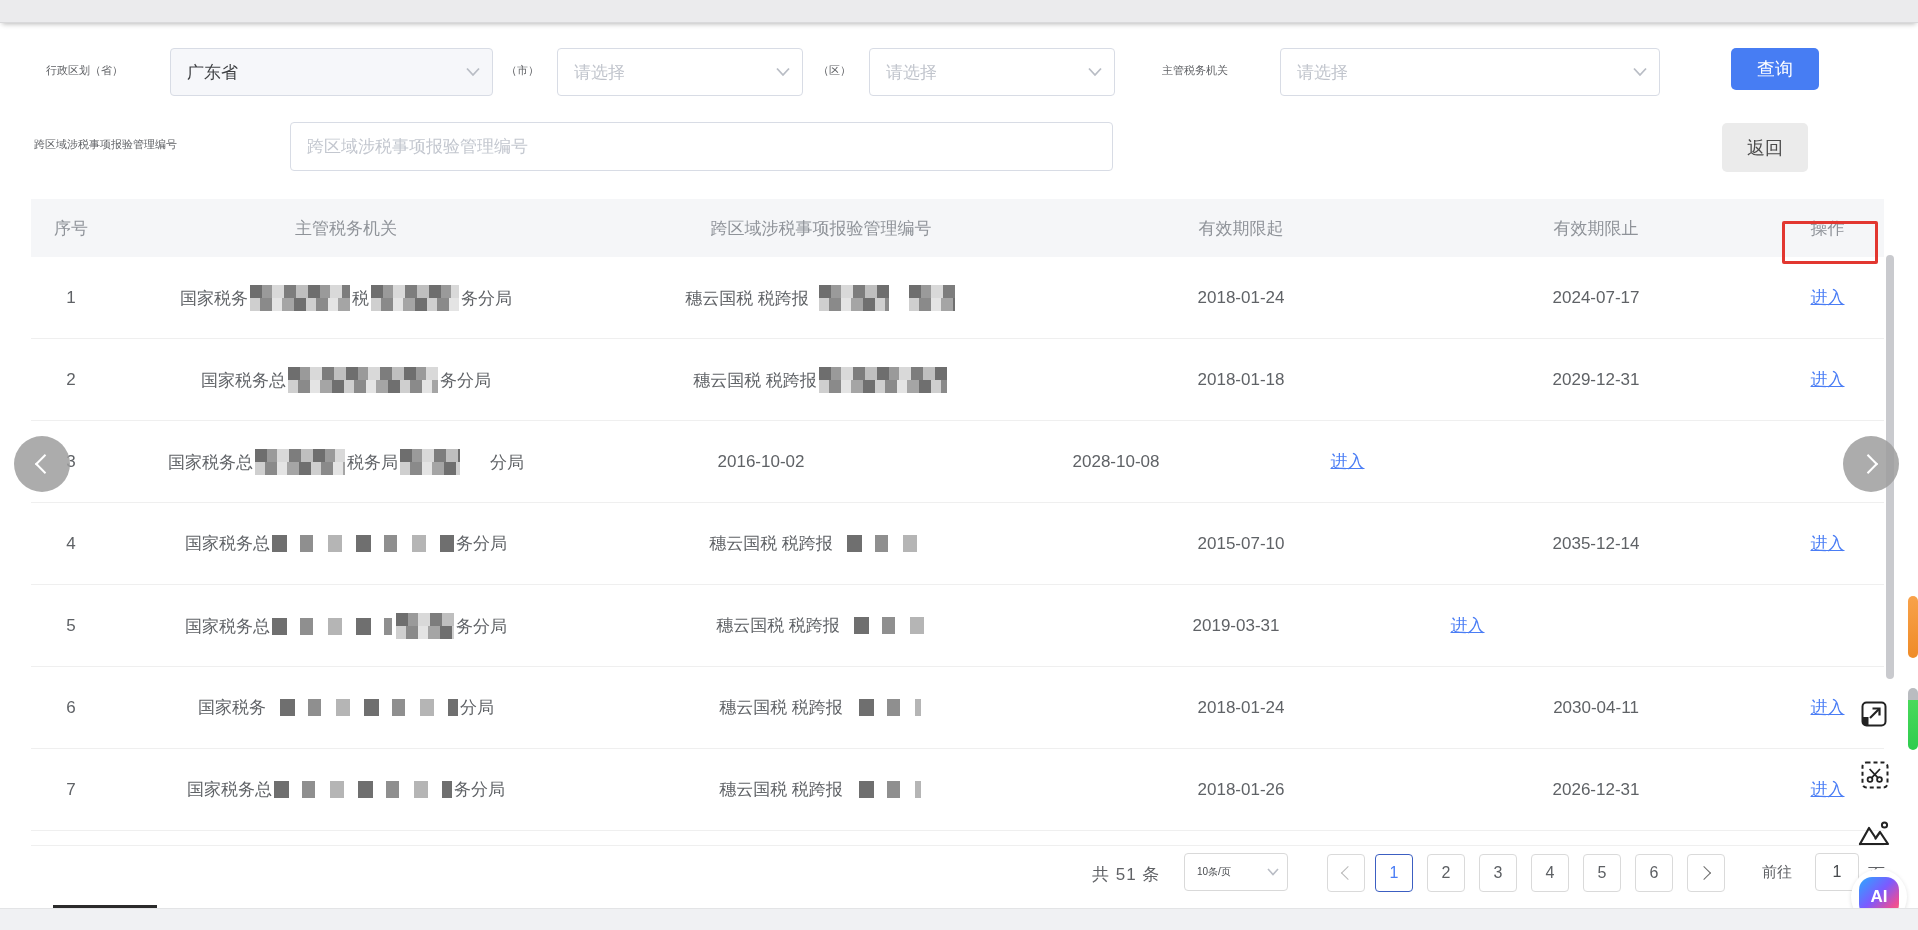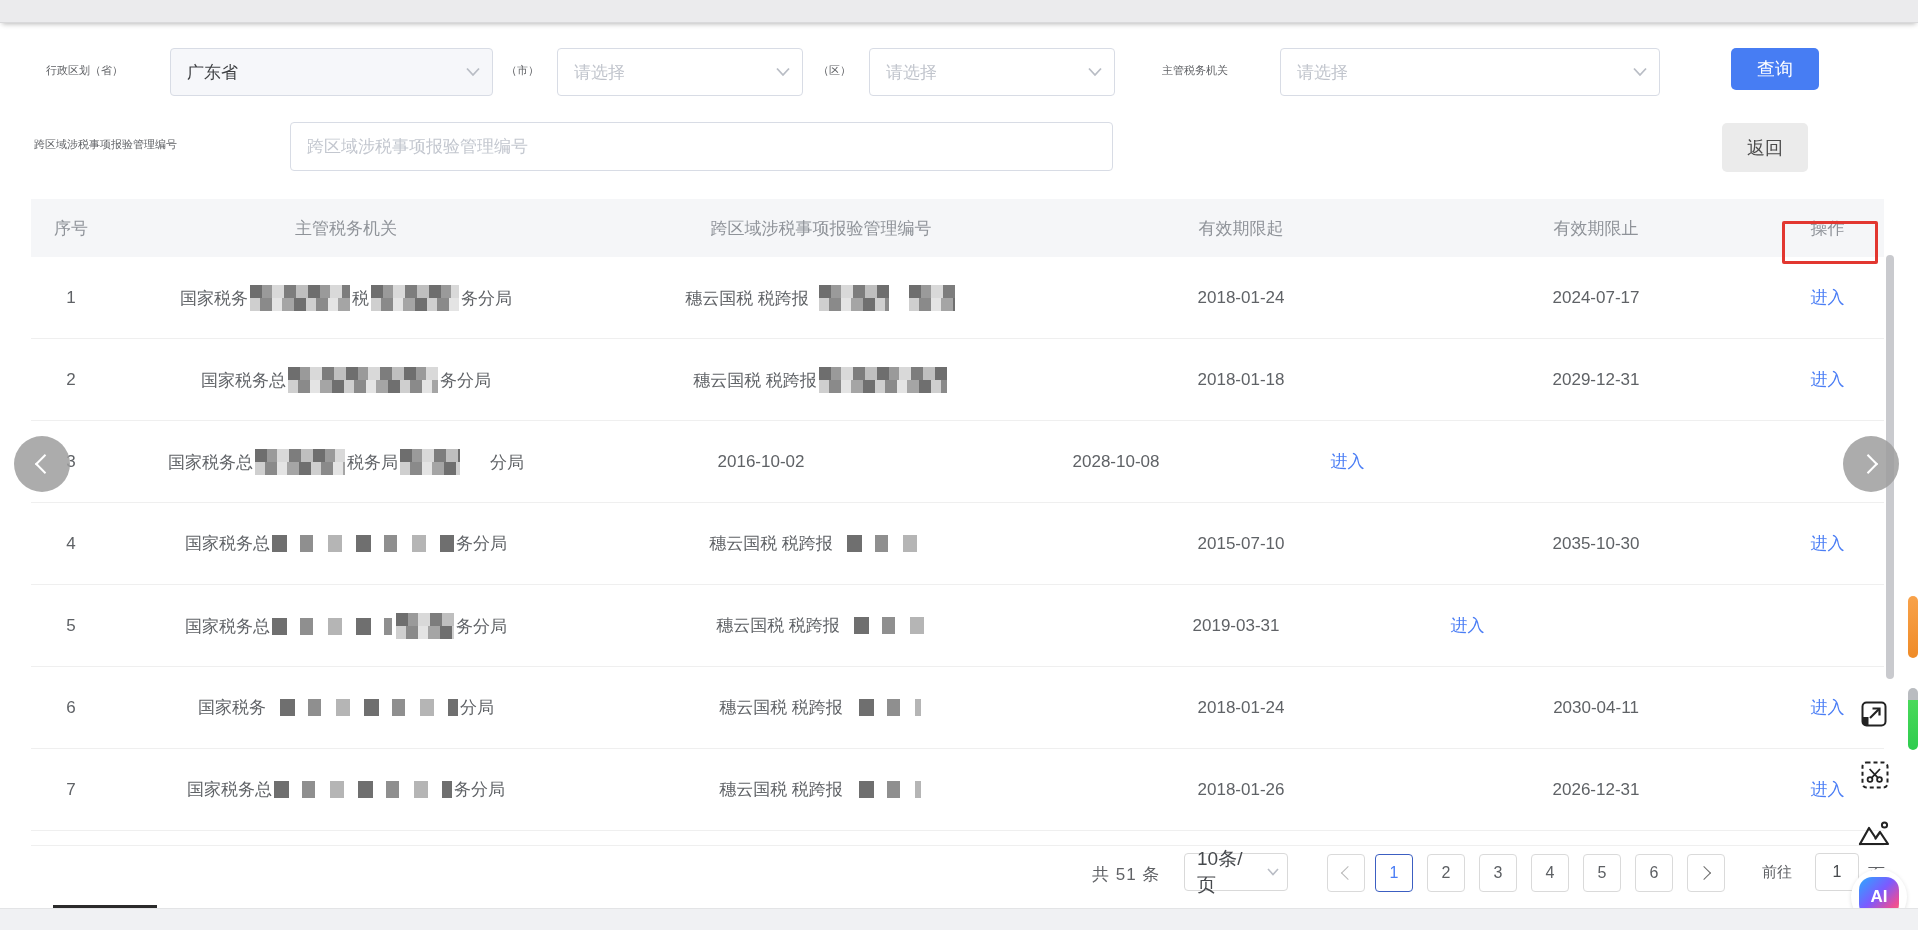--- a/index.html
+++ b/index.html
@@ -29,21 +29,21 @@
   .btn-plain{position:absolute;left:1722px;top:123px;width:86px;height:49px;background:#ebebeb;border:none;
           border-radius:5px;color:#4a4a4a;font-size:18px;cursor:pointer;font-family:"Liberation Sans",sans-serif;}
 
   
   .table{position:absolute;left:31px;top:199px;width:1853px;}
   .thead{display:flex;height:58px;align-items:center;background:#f5f6f8;color:#8f9399;font-size:17px;}
   .trow{display:flex;height:81px;align-items:center;border-bottom:1px solid #efefef;font-size:17px;color:#5f6266;background:#fff;}
   .trow-empty{height:14px;border-bottom:1px solid #efefef;background:#fff;}
   .c{box-sizing:border-box;text-align:center;white-space:nowrap;overflow:visible;}
   .c1{width:80px;}.c2{width:470px;}.c3{width:480px;}.c4{width:360px;}.c5{width:350px;}.c6{width:113px;}
-  .enter-link{color:#4a7df5;cursor:pointer;}
+  .enter-link{color:#4a7df5;text-decoration:underline;cursor:pointer;}
 
   
   .mosaic{display:inline-block;height:26px;vertical-align:-7px;margin:0 2px;
     background:
       repeating-linear-gradient(90deg,#6e6e6e 0 12px,#9a9a9a 12px 22px,#d9d9d9 22px 34px,#7d7d7d 34px 46px,#bfbfbf 46px 58px) top/100% 50% no-repeat,
       repeating-linear-gradient(90deg,#cfcfcf 0 10px,#8a8a8a 10px 22px,#e4e4e4 22px 32px,#a5a5a5 32px 44px,#6f6f6f 44px 56px) bottom/100% 50% no-repeat;}
   .mosaic.sparse{height:17px;vertical-align:-3px;
     background:repeating-linear-gradient(90deg,#6f6f6f 0 15px,transparent 15px 28px,#8f8f8f 28px 41px,transparent 41px 56px,#b5b5b5 56px 70px,transparent 70px 84px) center/100% 100% no-repeat;}
 
   
@@ -54,21 +54,21 @@
   .car-arrow{position:absolute;width:56px;height:56px;border-radius:50%;background:rgba(157,157,157,.85);cursor:pointer;}
   .car-arrow .a{position:absolute;top:50%;left:50%;width:12px;height:12px;border-style:solid;border-color:#fff;border-width:0 2.5px 2.5px 0;}
   .car-left{left:14px;top:436px;}
   .car-left .a{transform:translate(-30%,-50%) rotate(135deg);}
   .car-right{left:1843px;top:436px;}
   .car-right .a{transform:translate(-70%,-50%) rotate(-45deg);}
 
   
   .pager-total{position:absolute;left:1092px;top:863px;font-size:17px;color:#606266;letter-spacing:1px;}
   .size-select{position:absolute;left:1184px;top:853px;width:104px;height:38px;border:1px solid #d9d9d9;border-radius:4px;
-      display:flex;align-items:center;padding:0 26px 0 12px;box-sizing:border-box;font-size:19px;color:#46494d;background:#fff;cursor:pointer;}
+      display:flex;align-items:center;padding:0 26px 0 12px;box-sizing:border-box;font-size:10px;color:#46494d;background:#fff;cursor:pointer;}
   .size-select .chev{position:absolute;right:8px;top:50%;transform:translateY(-50%);}
   .pbtn{position:absolute;top:854px;width:38px;height:38px;border:1px solid #dadada;border-radius:4px;background:#fff;
       display:flex;align-items:center;justify-content:center;font-size:16px;color:#5d6064;cursor:pointer;box-sizing:border-box;}
   .pbtn.active{border-color:#3c5fc2;color:#4a7df5;}
   .pbtn .pa{width:9px;height:9px;border-style:solid;border-width:0 1.8px 1.8px 0;}
   .pbtn .pa.left{border-color:#b9b9b9;transform:rotate(135deg);margin-left:4px;}
   .pbtn .pa.right{border-color:#6d6d6d;transform:rotate(-45deg);margin-right:4px;}
   .goto-label{position:absolute;left:1762px;top:863px;font-size:15px;color:#606266;}
   .goto-input{position:absolute;left:1815px;top:853px;width:44px;height:38px;border:1px solid #d9d9d9;border-radius:4px;
       text-align:center;font-size:16px;color:#46494d;box-sizing:border-box;font-family:"Liberation Sans",sans-serif;outline:none;}
@@ -172,21 +172,21 @@
       <div class="c c4">2016-10-02</div>
       <div class="c c5">2028-10-08</div>
       <div class="c c6"><span class="enter-link">进入</span></div>
     </div>
 
     <div class="trow">
       <div class="c c1">4</div>
       <div class="c c2"><span>国家税务总</span><span class="mosaic sparse" style="width:182px;"></span><span>务分局</span></div>
       <div class="c c3"><span>穗云国税 税跨报</span><span class="mosaic sparse" style="width:84px;margin-left:14px;"></span></div>
       <div class="c c4">2015-07-10</div>
-      <div class="c c5">2035-10-30</div>
+      <div class="c c5">2035-12-14</div>
       <div class="c c6"><span class="enter-link">进入</span></div>
     </div>
 
     <div class="trow">
       <div class="c c1">5</div>
       <div class="c c2"><span>国家税务总</span><span class="mosaic sparse" style="width:120px;"></span><span class="mosaic" style="width:58px;"></span><span>务分局</span></div>
       <div class="c c3"><span>穗云国税 税跨报</span><span class="mosaic sparse" style="width:70px;margin-left:14px;"></span></div>
       <div class="c c5">2019-03-31</div>
       <div class="c c6"><span class="enter-link">进入</span></div>
     </div>

